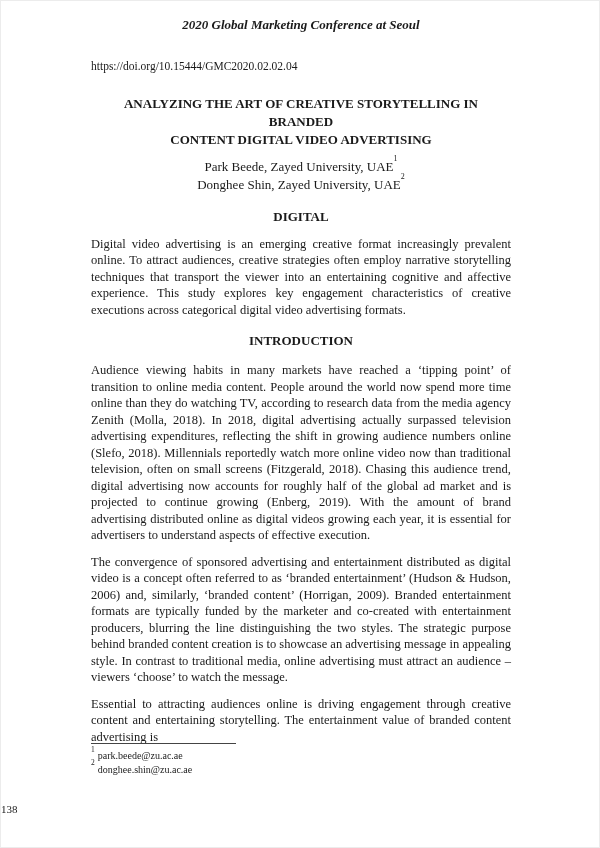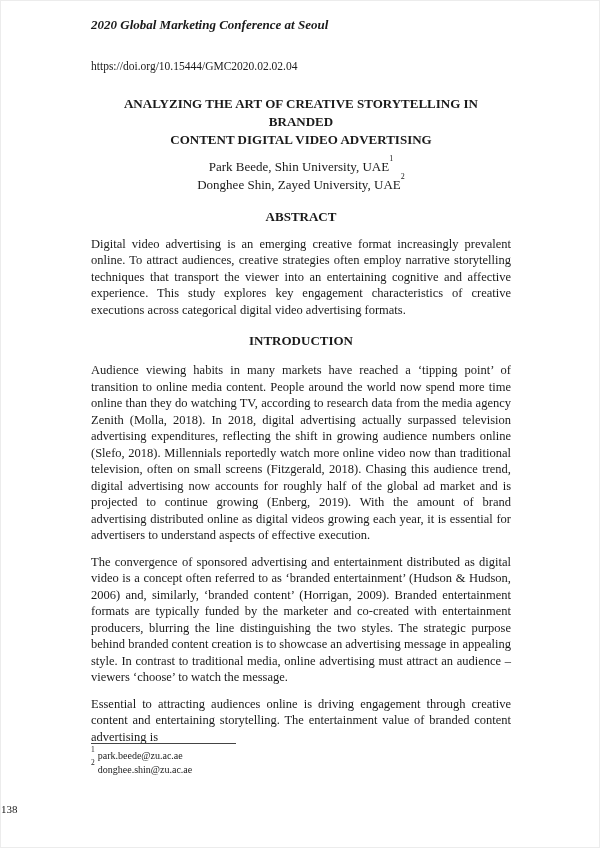--- a/index.html
+++ b/index.html
@@ -11,21 +11,21 @@
     height: 848px;
     margin: 0 auto;
     background: #ffffff;
     border: 1px solid #ececec;
     font-family: "Liberation Serif", "DejaVu Serif", serif;
     color: #1a1a1a;
     padding: 16px 88px 0 90px;
     overflow: hidden;
   }
   .running-header {
-    text-align: left;
+    text-align: center;
     font-size: 13px;
     font-weight: bold;
     font-style: italic;
     margin-bottom: 26px;
   }
   .proceedings {
     font-size: 11.5px;
     line-height: 14.5px;
     margin-bottom: 21px;
   }
@@ -100,28 +100,28 @@
     <a class="doi" href="#">https://doi.org/10.15444/GMC2020.02.02.04</a>
   </div>
 
   <div class="paper-title">
     <div>ANALYZING THE ART OF CREATIVE STORYTELLING IN BRANDED</div>
     <div>CONTENT DIGITAL VIDEO ADVERTISING</div>
   </div>
 
   <div class="authors">
     <div>
-      <span>Park Beede, Shin University, UAE</span><sup>1</sup>
+      <span>Park Beede, Zayed University, UAE</span><sup>1</sup>
     </div>
     <div>
       <span>Donghee Shin, Zayed University, UAE</span><sup>2</sup>
     </div>
   </div>
 
-  <div class="section-heading">ABSTRACT</div>
+  <div class="section-heading">DIGITAL</div>
 
   <p class="body-para abstract-para">Digital video advertising is an emerging creative format increasingly prevalent online. To attract audiences, creative strategies often employ narrative storytelling techniques that transport the viewer into an entertaining cognitive and affective experience. This study explores key engagement characteristics of creative executions across categorical digital video advertising formats.</p>
 
   <div class="section-heading intro">INTRODUCTION</div>
 
   <p class="body-para">Audience viewing habits in many markets have reached a ‘tipping point’ of transition to online media content. People around the world now spend more time online than they do watching TV, according to research data from the media agency Zenith (Molla, 2018). In 2018, digital advertising actually surpassed television advertising expenditures, reflecting the shift in growing audience numbers online (Slefo, 2018). Millennials reportedly watch more online video now than traditional television, often on small screens (Fitzgerald, 2018). Chasing this audience trend, digital advertising now accounts for roughly half of the global ad market and is projected to continue growing (Enberg, 2019). With the amount of brand advertising distributed online as digital videos growing each year, it is essential for advertisers to understand aspects of effective execution.</p>
 
   <p class="body-para">The convergence of sponsored advertising and entertainment distributed as digital video is a concept often referred to as ‘branded entertainment’ (Hudson &amp; Hudson, 2006) and, similarly, ‘branded content’ (Horrigan, 2009). Branded entertainment formats are typically funded by the marketer and co-created with entertainment producers, blurring the line distinguishing the two styles. The strategic purpose behind branded content creation is to showcase an advertising message in appealing style. In contrast to traditional media, online advertising must attract an audience – viewers ‘choose’ to watch the message.</p>
 
   <p class="body-para">Essential to attracting audiences online is driving engagement through creative content and entertaining storytelling. The entertainment value of branded content advertising is</p>

